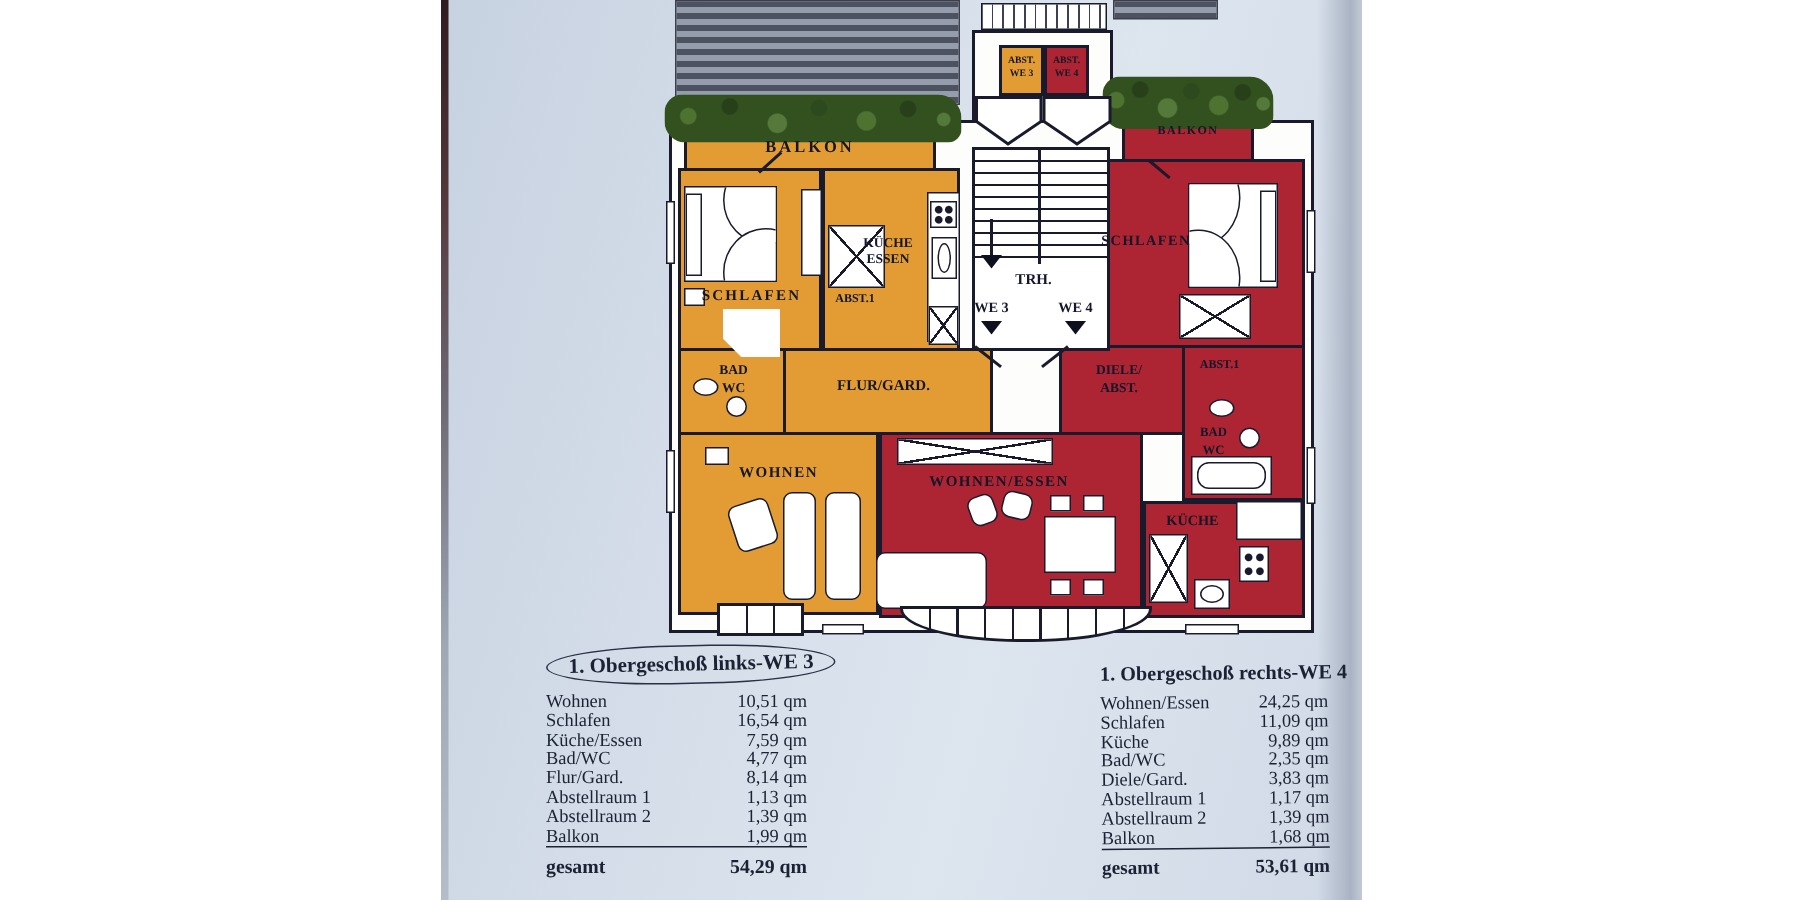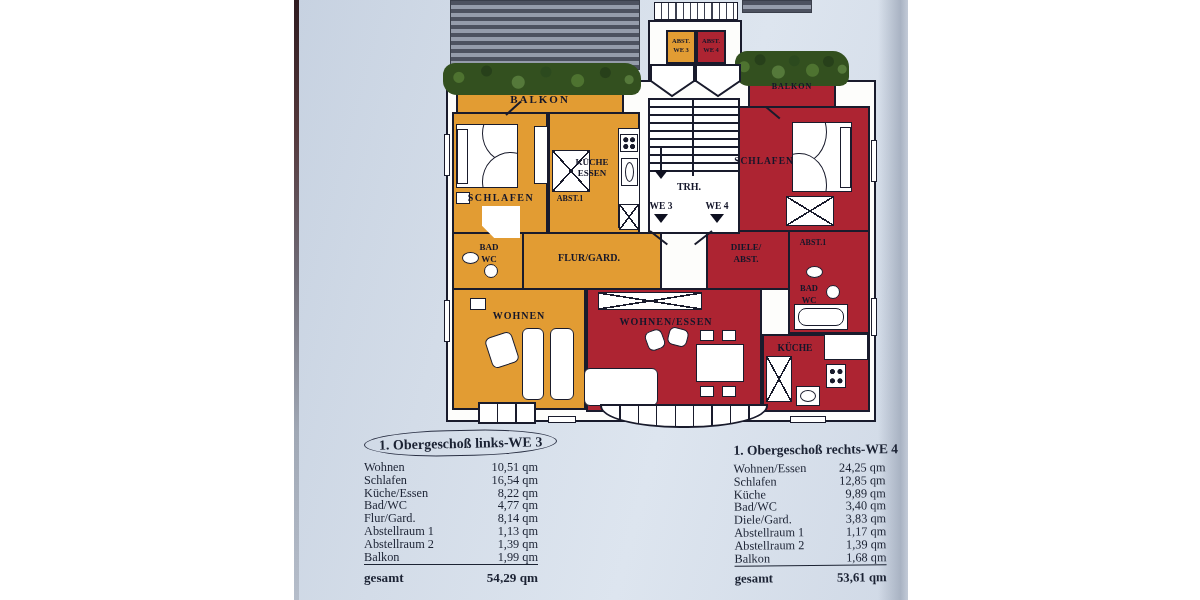--- a/index.html
+++ b/index.html
@@ -215,21 +215,21 @@
         <div class="tbl-row">
           <span>Wohnen</span>
           <span>10,51 qm</span>
         </div>
         <div class="tbl-row">
           <span>Schlafen</span>
           <span>16,54 qm</span>
         </div>
         <div class="tbl-row">
           <span>Küche/Essen</span>
-          <span>8,22 qm</span>
+          <span>7,59 qm</span>
         </div>
         <div class="tbl-row">
           <span>Bad/WC</span>
           <span>4,77 qm</span>
         </div>
         <div class="tbl-row">
           <span>Flur/Gard.</span>
           <span>8,14 qm</span>
         </div>
         <div class="tbl-row">
@@ -253,29 +253,29 @@
 
   <div class="area-table" style="left:734px;top:440px;width:152px;transform:rotate(-0.6deg)">
     <span class="tbl-title" style="font-size:13.5px">1. Obergeschoß rechts-WE 4</span>
     <div class="tbl-rows" style="margin-top:4px">
         <div class="tbl-row">
           <span>Wohnen/Essen</span>
           <span>24,25 qm</span>
         </div>
         <div class="tbl-row">
           <span>Schlafen</span>
-          <span>12,85 qm</span>
+          <span>11,09 qm</span>
         </div>
         <div class="tbl-row">
           <span>Küche</span>
           <span>9,89 qm</span>
         </div>
         <div class="tbl-row">
           <span>Bad/WC</span>
-          <span>3,40 qm</span>
+          <span>2,35 qm</span>
         </div>
         <div class="tbl-row">
           <span>Diele/Gard.</span>
           <span>3,83 qm</span>
         </div>
         <div class="tbl-row">
           <span>Abstellraum 1</span>
           <span>1,17 qm</span>
         </div>
         <div class="tbl-row">

